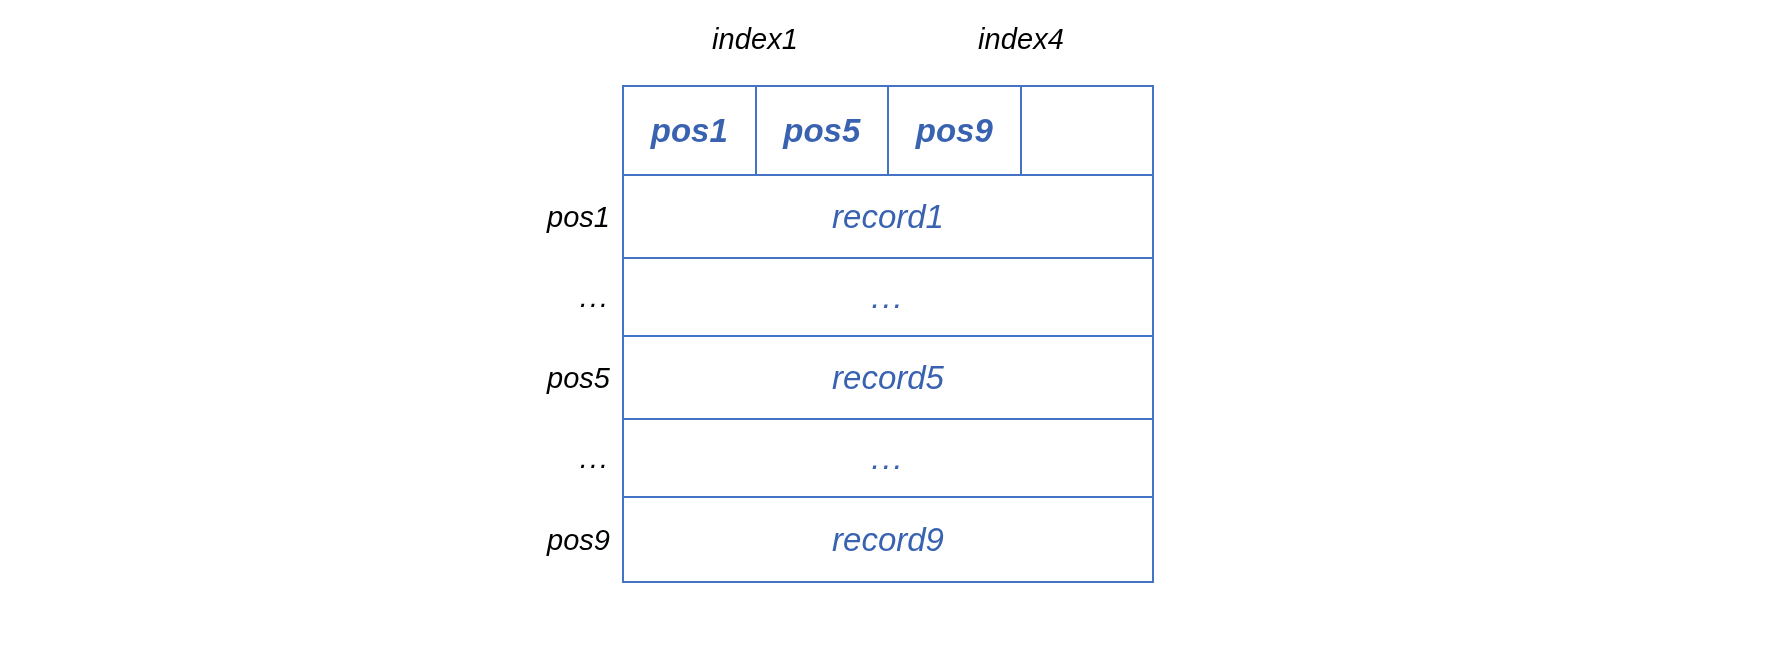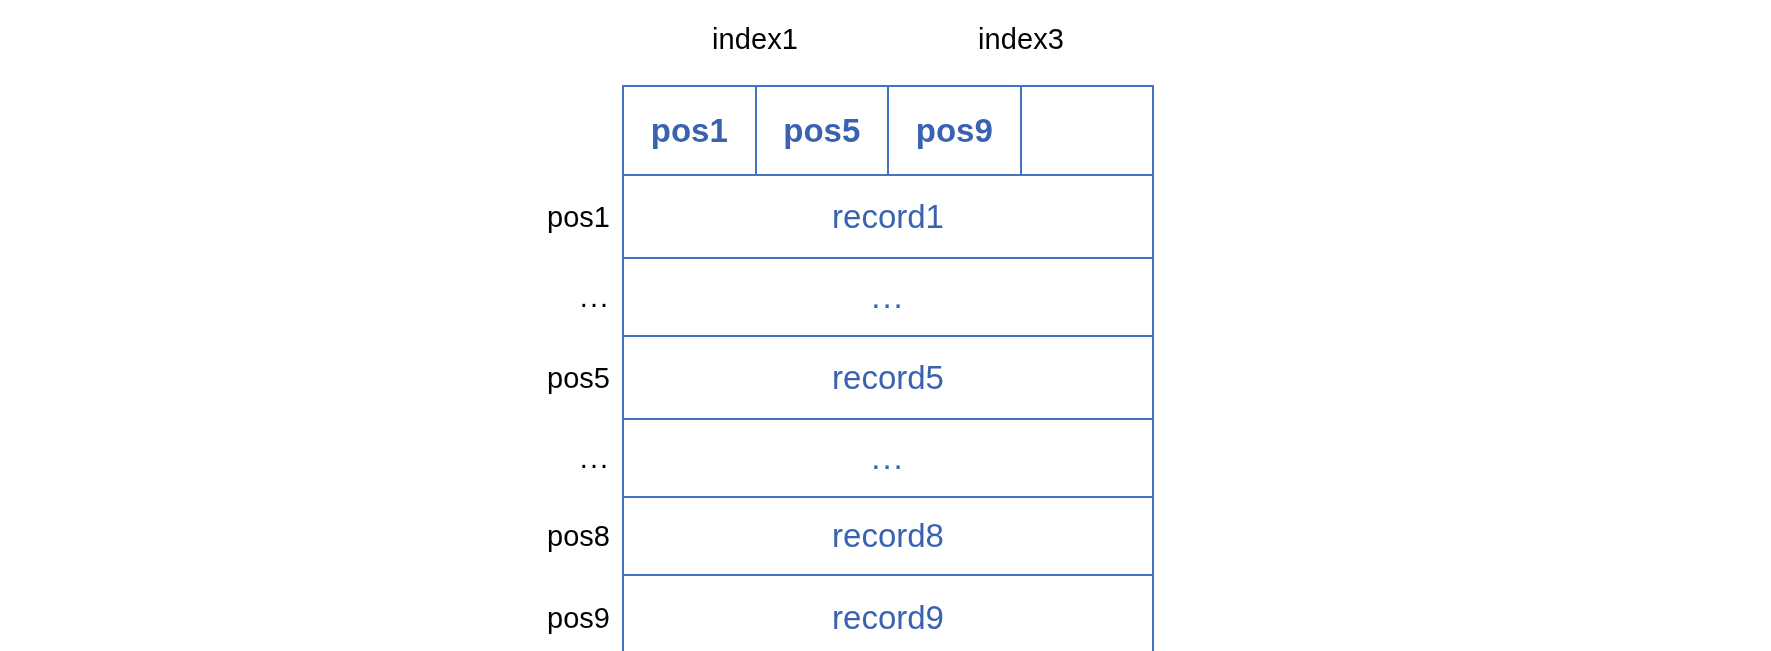--- a/index.html
+++ b/index.html
@@ -15,20 +15,21 @@
     overflow: hidden;
     position: relative;
   }
 
   #diagram {
     position: absolute;
     left: 0;
     top: 0;
     width: 1771px;
     height: 651px;
+    font-style: italic;
   }
 
   
   .index-labels {
     position: absolute;
     left: 622px;
     top: 16px;
     width: 532px;
     height: 46px;
     display: flex;
@@ -107,21 +108,21 @@
     letter-spacing: 2px;
   }
 </style>
 </head>
 <body>
 
 <div id="diagram">
 
   <div class="index-labels">
     <div class="index-label">index1</div>
-    <div class="index-label">index3</div>
+    <div class="index-label">index4</div>
   </div>
 
   <div class="table">
 
     <div class="header-row">
       <div class="header-cell">pos1</div>
       <div class="header-cell">pos5</div>
       <div class="header-cell">pos9</div>
       <div class="header-cell"></div>
     </div>
@@ -139,24 +140,20 @@
     <div class="record-row row-h-tall">
       <span class="row-label">pos5</span>
       <span>record5</span>
     </div>
 
     <div class="record-row row-h-short ellipsis-cell">
       <span class="row-label">...</span>
       <span>...</span>
     </div>
 
-    <div class="record-row row-h-short">
-      <span class="row-label">pos8</span>
-      <span>record8</span>
-    </div>
 
     <div class="record-row row-h-tall">
       <span class="row-label">pos9</span>
       <span>record9</span>
     </div>
 
   </div>
 </div>
 
 </body></html>

